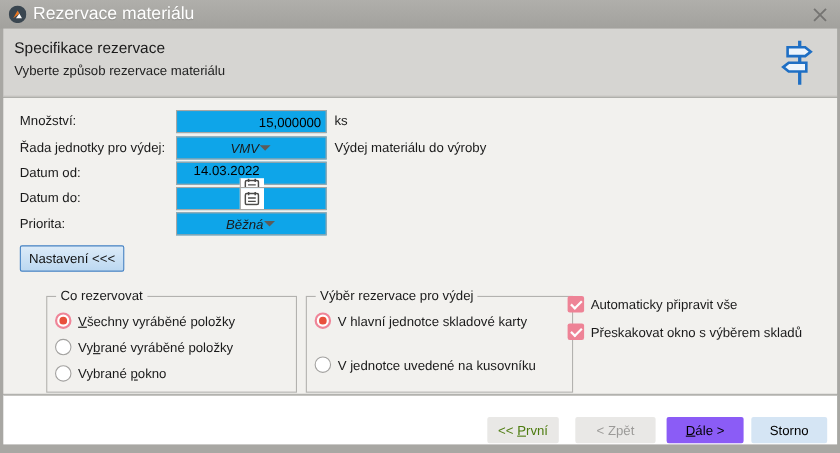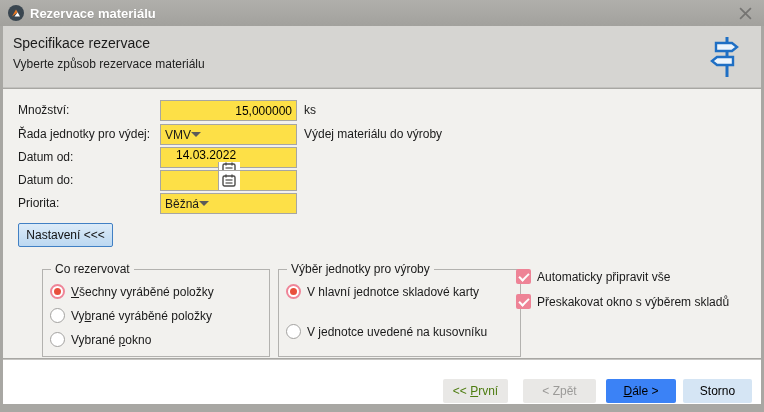--- a/index.html
+++ b/index.html
@@ -3,39 +3,39 @@
 <meta charset="utf-8">
 <style>
   html,body{margin:0;padding:0;background:#e8e8e8;}
   *{box-sizing:border-box;}
   .window{position:relative;width:764px;height:412px;background:#a8a7a3;
           font-family:"Liberation Sans",sans-serif;font-size:12px;color:#1a1a1a;overflow:hidden;}
   
   .titlebar{position:absolute;top:0;left:0;right:0;height:26px;
             background:linear-gradient(#b0afab,#a2a19d);display:flex;align-items:center;padding:0 8px;}
   .app-icon{width:16px;height:16px;flex:0 0 16px;}
-  .titlebar-title{color:#ffffff;font-weight:bold;font-size:13px;margin-left:6px;
+  .titlebar-title{color:#ffffff;font-weight:normal;font-size:16px;margin-left:6px;
                   text-shadow:0 1px 1px rgba(0,0,0,0.15);}
   .close-btn{position:absolute;right:8px;top:4px;width:22px;height:18px;display:flex;
              align-items:center;justify-content:center;cursor:pointer;}
   
   .header{position:absolute;top:26px;left:3px;right:3px;height:62px;background:#d6d5d2;
           border-bottom:1px solid #c2c1be;}
   .header-title{position:absolute;left:10px;top:9px;font-size:14px;font-weight:normal;}
   .header-sub{position:absolute;left:10px;top:31px;font-size:12px;color:#222;}
   .signpost{position:absolute;right:16px;top:8px;}
   
   .body{position:absolute;top:89px;left:3px;right:3px;height:269px;background:#f2f1ee;}
   .fieldlabel{position:absolute;left:15px;line-height:21px;}
-  .ctrl{position:absolute;left:157px;width:137px;height:21px;background:#fde047;
+  .ctrl{position:absolute;left:157px;width:137px;height:21px;background:#0ea5e9;
         border:1px solid #a7a6a3;display:flex;align-items:center;}
   .ctrl input{border:0;outline:0;width:100%;height:100%;padding:0 4px;font:12px "Liberation Sans",sans-serif;background:transparent;}
   .ctrl input.num{text-align:right;}
   .suffix{position:absolute;left:301px;line-height:21px;}
-  .combo{cursor:pointer;justify-content:flex-start;padding-left:4px;}
+  .combo{cursor:pointer;justify-content:center;padding-left:4px;font-style:italic;}
   .combo .arrow{width:0;height:0;border-left:5px solid transparent;border-right:5px solid transparent;
                 border-top:5px solid #5c5b59;margin-right:6px;}
   .datefield{padding:0;flex-direction:column;}
   .datefield input{width:113px;}
   .cal-btn{width:22px;height:100%;border-left:1px solid #a7a6a3;display:flex;align-items:center;
            justify-content:center;background:#fff;cursor:pointer;}
   
   .settings-btn{position:absolute;left:15px;top:134px;width:95px;height:24px;
                 background:linear-gradient(#dcebf8,#bcd8f1);border:1px solid #4180c4;border-radius:2px;
                 font:12px "Liberation Sans",sans-serif;color:#111;cursor:pointer;}
@@ -51,21 +51,21 @@
   .checkbox::after{content:"";position:absolute;left:3px;top:3.5px;width:8px;height:4px;
                    border-left:2px solid #fdfdfd;border-bottom:2px solid #fdfdfd;transform:rotate(-45deg);}
   u{text-decoration:underline;}
   
   .footer{position:absolute;top:359px;left:3px;right:3px;height:45px;background:#ffffff;
           border-top:1px solid #c6c5c2;}
   .footer button{position:absolute;top:19px;height:24px;border:0;border-radius:2px;
                  font:12px "Liberation Sans",sans-serif;cursor:pointer;}
   .btn-first{left:440px;width:65px;background:#e9e8e6;color:#4d7c0f;cursor:default;}
   .btn-back{left:520px;width:73px;background:#e9e8e6;color:#9b9a98;cursor:default;}
-  .btn-next{left:603px;width:70px;background:#3b82f6;color:#000;}
+  .btn-next{left:603px;width:70px;background:#8b5cf6;color:#000;}
   .btn-cancel{left:680px;width:69px;background:#d5e5f4;color:#000;}
 </style>
 </head>
 <body>
 
 <div class="window">
 
   <div class="titlebar">
     <svg class="app-icon" viewBox="0 0 16 16">
       <circle cx="8" cy="8" r="8" fill="#3a4650"></circle>
@@ -150,21 +150,21 @@
         <span class="radio"></span>
         <span><span>Vy</span><u>b</u><span>rané vyráběné položky</span></span>
       </div>
       <div class="opt" style="left:7px;top:62px">
         <span class="radio"></span>
         <span><span>Vybrané </span><u>p</u><span>okno</span></span>
       </div>
     </div>
 
     <div class="groupbox" style="left:247px;top:180px;width:243px;height:88px">
-      <span class="legend">Výběr jednotky pro výroby</span>
+      <span class="legend">Výběr rezervace pro výdej</span>
       <div class="opt" style="left:7px;top:14px">
         <span class="radio sel"></span>
         <span><span></span><u></u><span>V hlavní jednotce skladové karty</span></span>
       </div>
       <div class="opt" style="left:7px;top:54px">
         <span class="radio"></span>
         <span><span></span><u></u><span>V jednotce uvedené na kusovníku</span></span>
       </div>
     </div>
 

